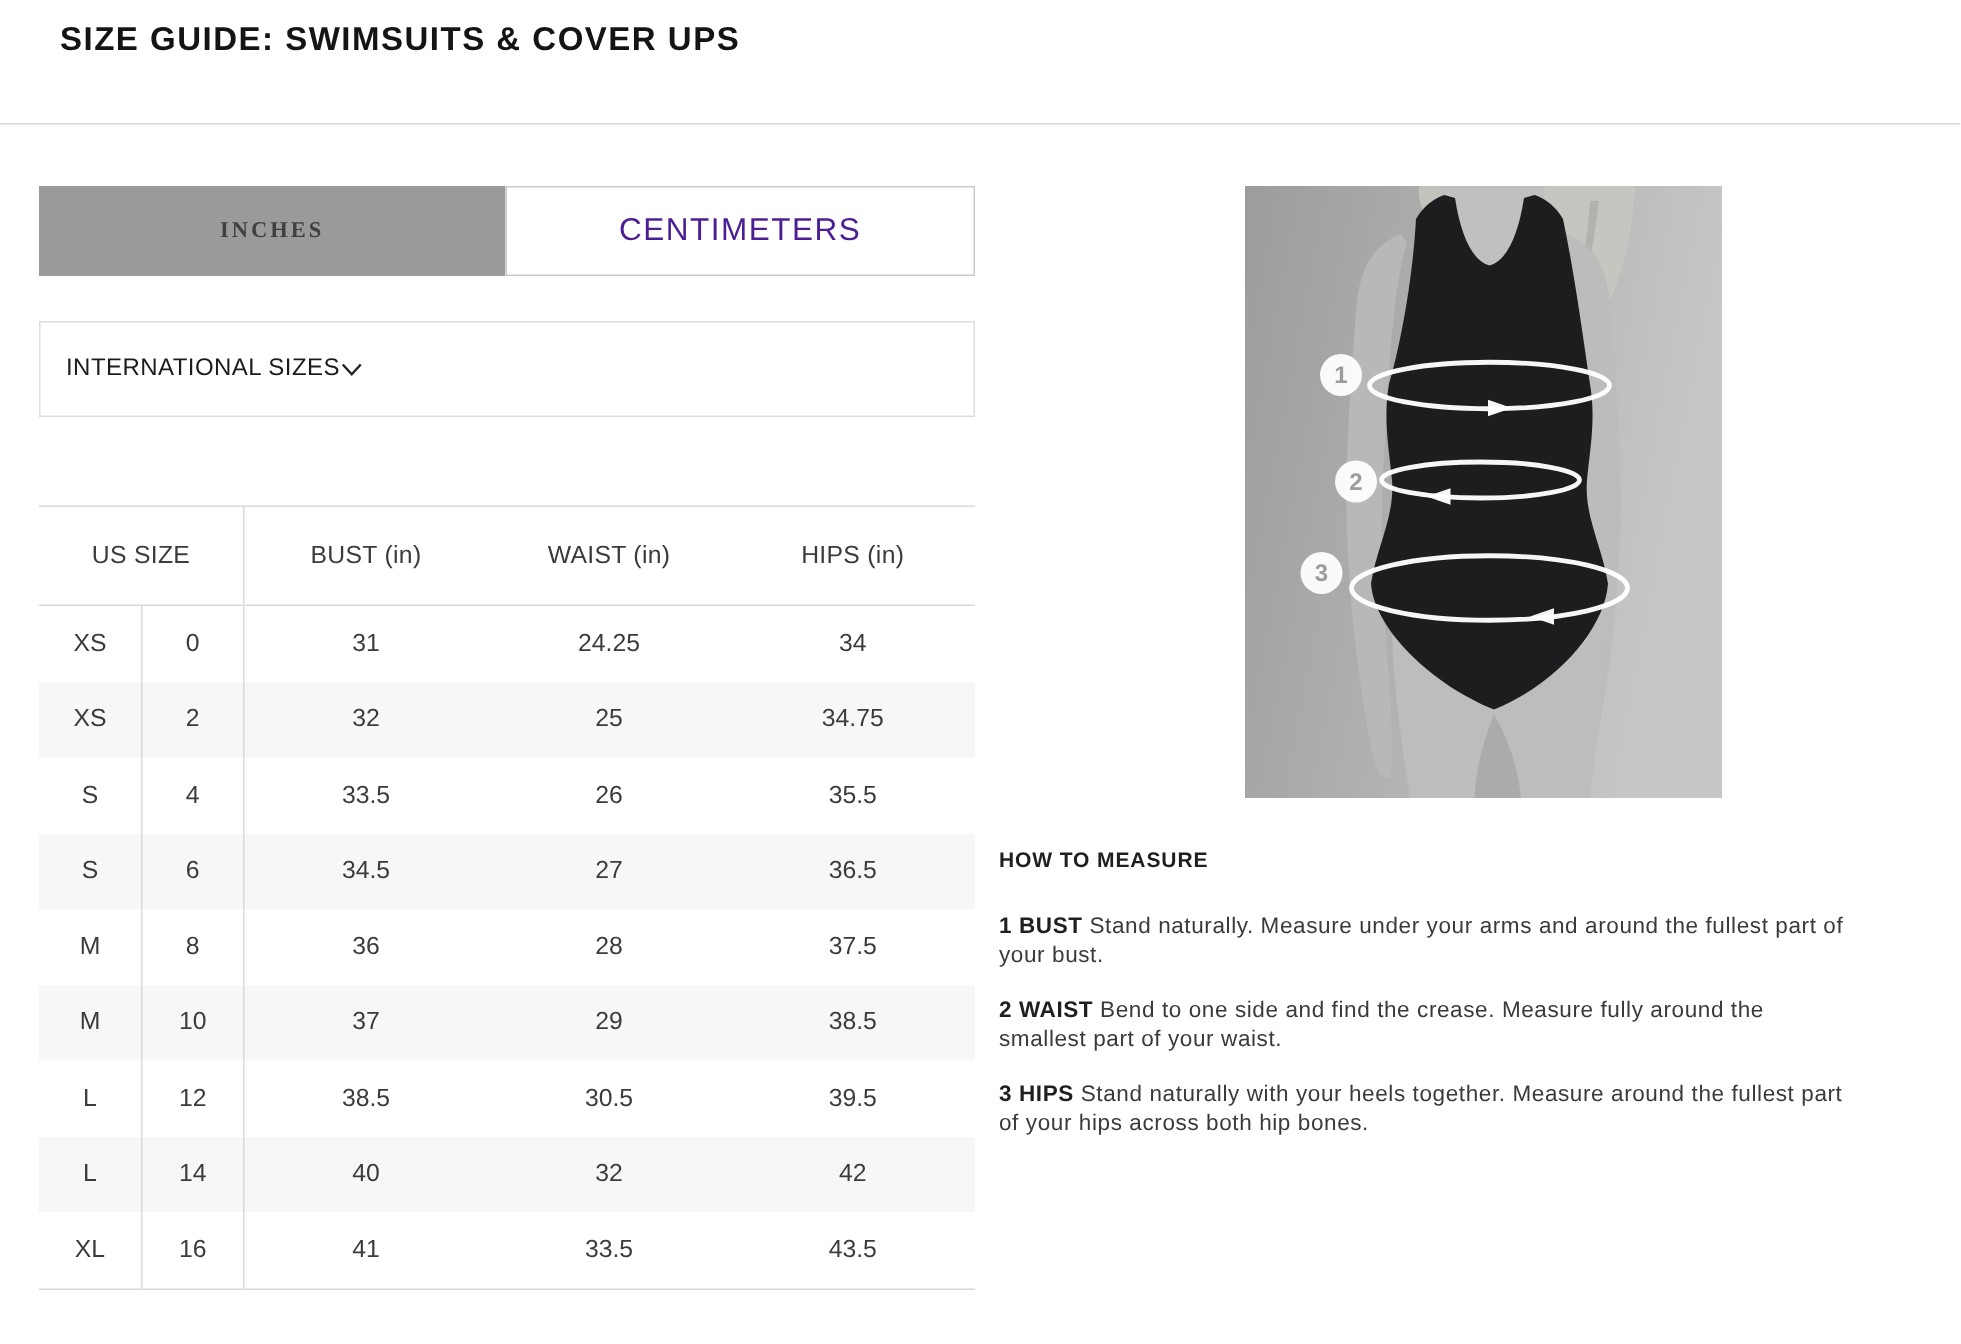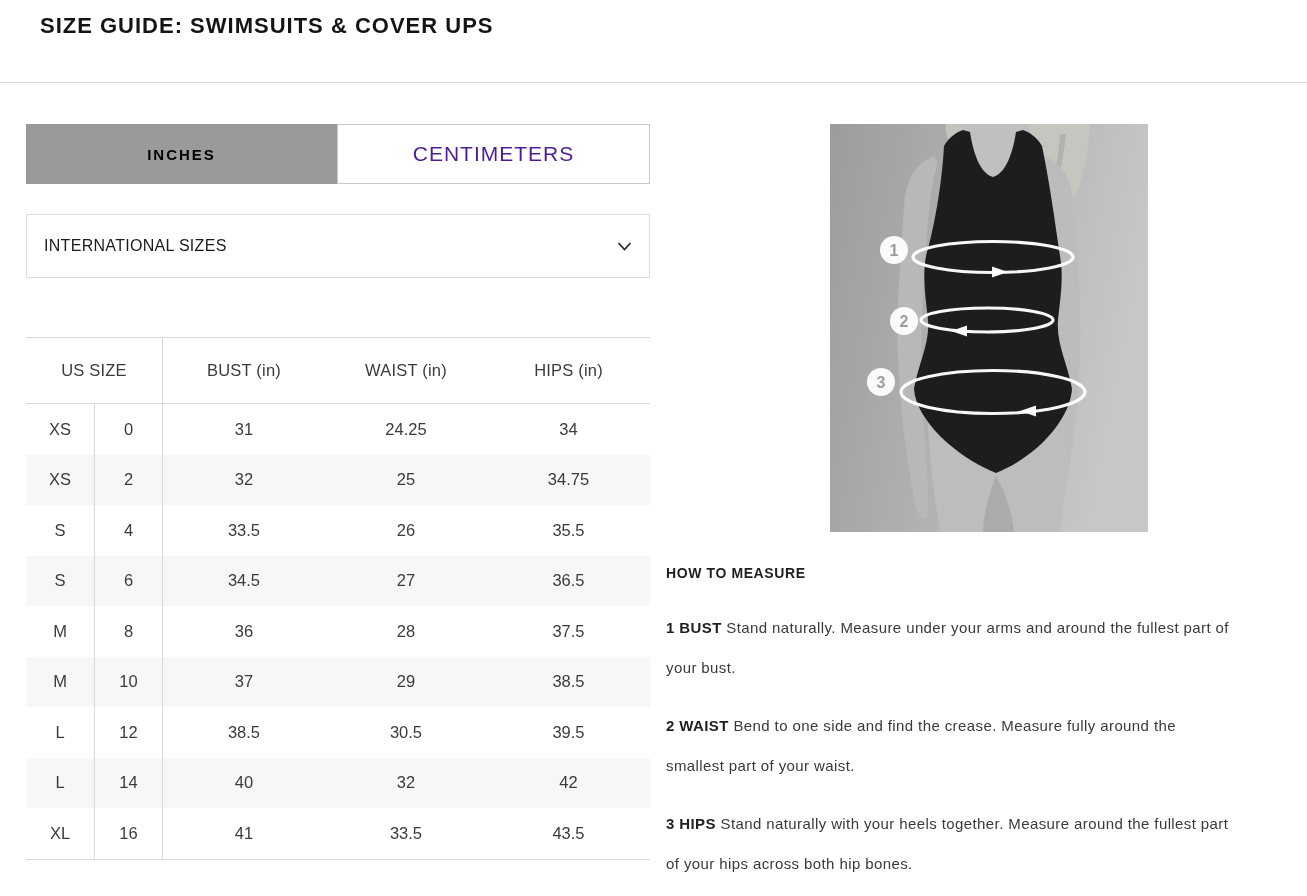--- a/index.html
+++ b/index.html
@@ -20,30 +20,30 @@
 
   
   .left-col { position:absolute; left:26px; top:124px; width:624px; }
 
   .unit-tabs { display:flex; height:60px; }
   .unit-tab {
     flex:1; display:flex; align-items:center; justify-content:center;
     font-size:15px; cursor:pointer;
   }
   .unit-tab.active {
-    background:#9a9a9a; color:#000000; font-weight:bold; letter-spacing:2px;
+    background:#9a9a9a; color:#404040; font-weight:bold; letter-spacing:2px;font-family:Liberation Serif, serif;
   }
   .unit-tab.inactive {
     background:#ffffff; color:#4c1d95; border:1px solid #c9c9c9;
     font-weight:400; font-size:21px; letter-spacing:1px;
   }
 
   .intl-dropdown {
     margin-top:30px; height:64px; border:1px solid #dcdcdc; background:#fff;
-    display:flex; align-items:center; justify-content:space-between;
+    display:flex; align-items:center; 
     padding:0 17px; cursor:pointer;
   }
   .intl-dropdown .dd-label { font-size:16px; color:#1c1c1c; letter-spacing:0.3px; }
   .intl-dropdown .dd-chevron { display:flex; align-items:center; }
 
   .size-table {
     margin-top:59px; border-top:1px solid #d9d9d9; border-bottom:1px solid #d9d9d9;
     font-size:16.5px; color:#3b3b3b;
   }
   .t-head {
@@ -62,21 +62,21 @@
   
   .figure-wrap { position:absolute; left:830px; top:124px; width:318px; height:408px; }
   .figure-wrap svg { display:block; }
 
   .measure-block { position:absolute; left:666px; top:565px; width:566px; }
   .measure-heading {
     font-size:14px; font-weight:bold; letter-spacing:0.6px; color:#1f1f1f;
     margin:0 0 27px 0;
   }
   .measure-step {
-    font-size:15px; line-height:40px; letter-spacing:0.4px; color:#3a3a3a;
+    font-size:15px; line-height:19px; letter-spacing:0.4px; color:#3a3a3a;
     margin:0 0 18px 0;
   }
   .measure-step strong { color:#1f1f1f; }
 </style>
 </head>
 <body>
 
 <div class="page-title">SIZE GUIDE: SWIMSUITS &amp; COVER UPS</div>
 <div class="top-divider"></div>
 

